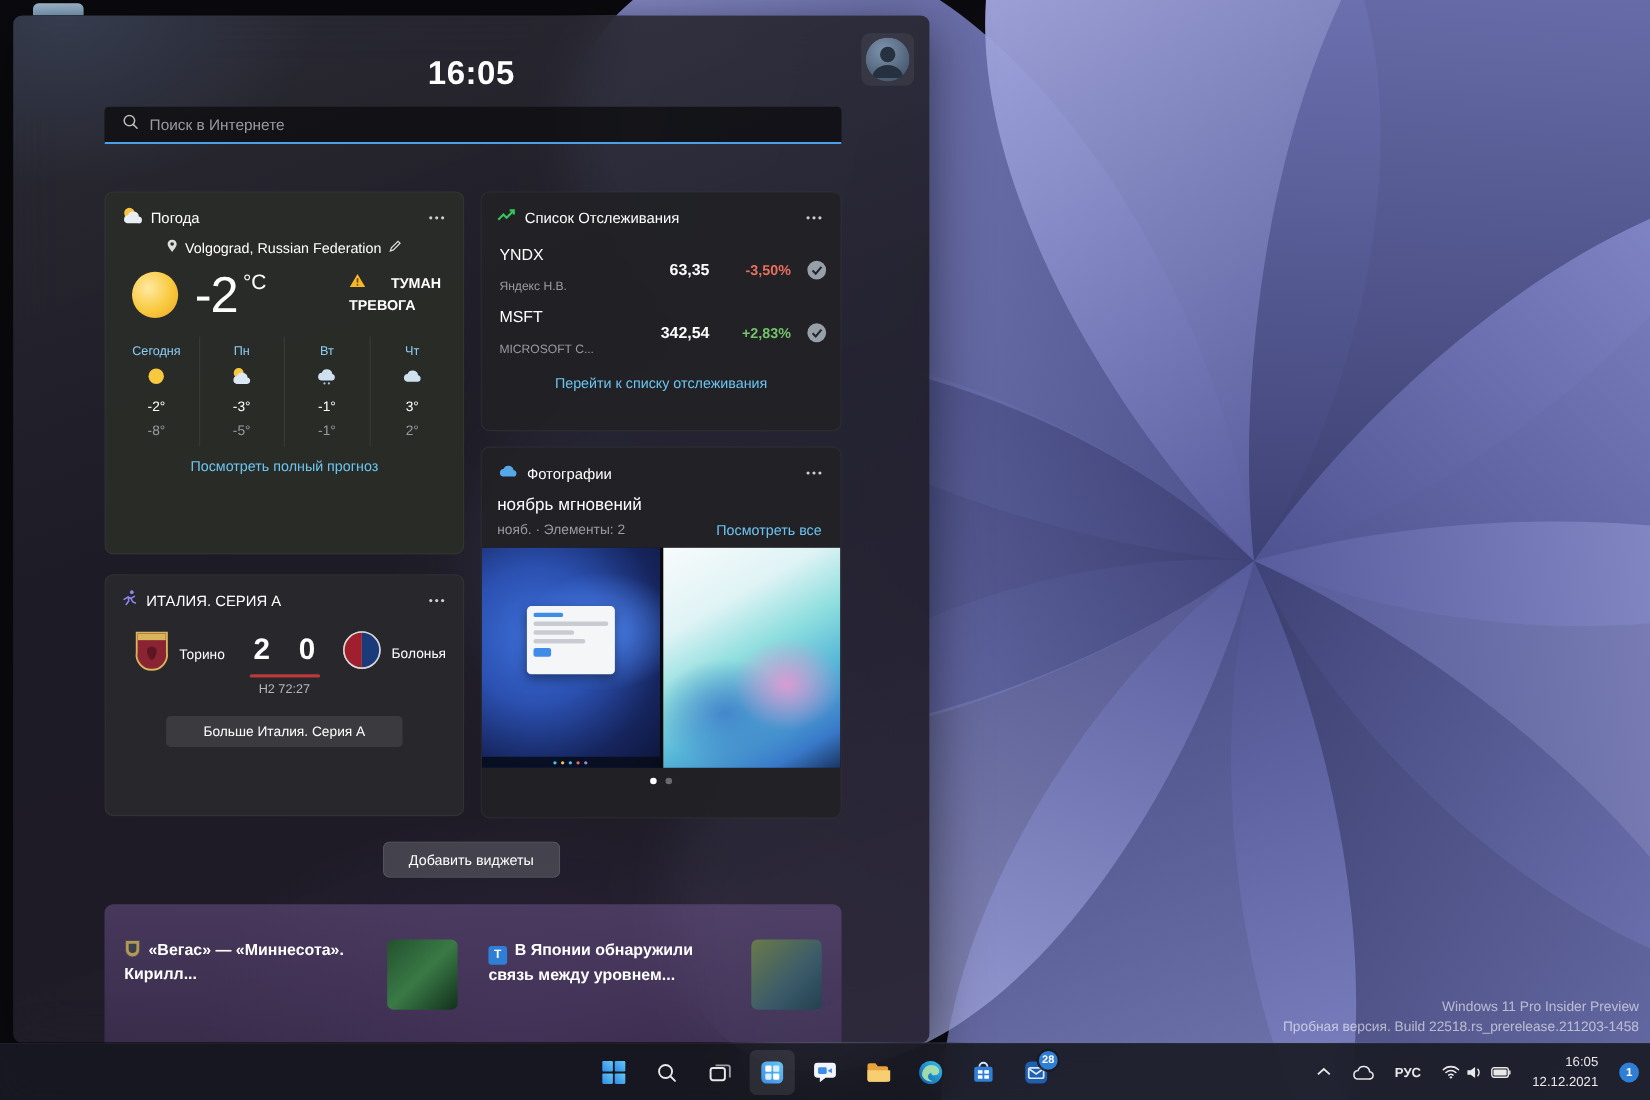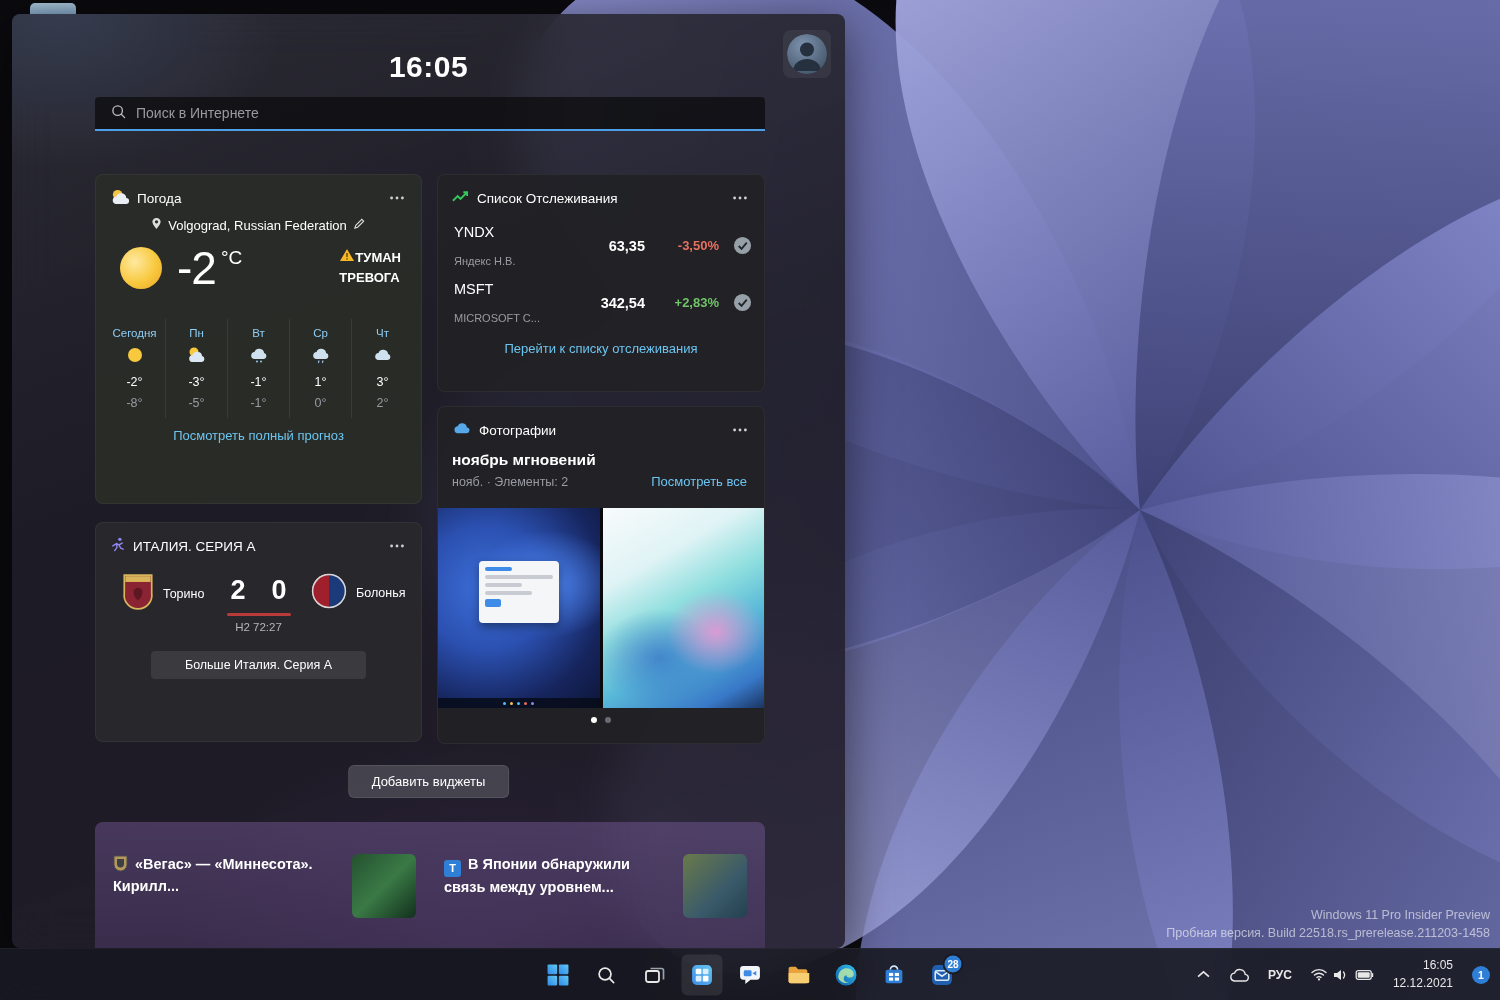--- a/index.html
+++ b/index.html
@@ -48,23 +48,23 @@
 
   
   .w-weather{height:330px;background:rgba(42,44,40,.93)}
   .location{display:flex;justify-content:center;align-items:center;gap:6px;font-size:13px}
   .current{display:flex;align-items:center;padding:12px 20px 4px 24px}
   .sun-big{width:42px;height:42px;border-radius:50%;
     background:radial-gradient(circle at 35% 35%,#ffe9a0,#f8c93f 55%,#eda426)}
   .temp-val{font-size:46px;font-weight:300;margin-left:15px;letter-spacing:-1px;line-height:1}
   .temp-unit{font-size:19px;margin:2px 0 0 5px;align-self:flex-start}
   .alert{margin-left:auto;font-size:13px;font-weight:700;line-height:1.55}
-  .alert-row1{display:flex;align-items:flex-end;gap:0}
+  .alert-row1{display:flex;align-items:flex-end;gap:22px}
   .alert-row2{padding-left:0}
-  .forecast{display:flex;margin:24px 8px 0}
+  .forecast{display:flex;margin:11px 8px 0}
   .fc-col{flex:1;display:flex;flex-direction:column;align-items:center;gap:7px;
     padding:8px 0;border-left:1px solid rgba(255,255,255,.08)}
   .fc-col:first-child{border-left:none}
   .fc-day{font-size:11.5px;color:#8ecdf5;white-space:nowrap}
   .fc-high{font-size:12.5px}
   .fc-low{font-size:12.5px;color:#9a9aa2}
 
   
   .w-sports{height:220px;margin-top:18px;background:rgba(40,40,45,.93)}
   .match{display:flex;align-items:flex-start;justify-content:space-between;padding:8px 26px 0}
@@ -86,22 +86,22 @@
   .stock-name{font-size:11px;color:#9a9aa2;margin-top:15px;white-space:nowrap;
     overflow:hidden;text-overflow:ellipsis;max-width:120px}
   .stock-price{width:80px;text-align:right;font-size:14.5px;font-weight:700}
   .stock-change{width:74px;text-align:right;font-size:13px;font-weight:600}
   .stock-change.down{color:#e8705f}
   .stock-change.up{color:#71c468}
   .stock-check{margin-left:14px;display:flex}
 
   
   .w-photos{height:338px;margin-top:14px;background:rgba(33,33,38,.93);overflow:hidden}
-  .photos-headline{font-size:15.5px;font-weight:700;padding:0 14px;margin-top:2px}
-  .photos-subrow{display:flex;align-items:flex-end;padding:5px 14px 19px;font-size:12.5px;color:#9a9aa2}
+  .photos-headline{font-size:15.5px;font-weight:400;padding:0 14px;margin-top:2px}
+  .photos-subrow{display:flex;align-items:flex-start;padding:5px 14px 9px;font-size:12.5px;color:#9a9aa2}
   .photos-subrow .widget-link{margin:0 3px 0 auto}
   .photo-strip{display:flex;gap:3px;height:200px;background:#0a0a0c}
   .photo{flex:1;position:relative;overflow:hidden;cursor:pointer}
   .photo.left{background:
     radial-gradient(120px 90px at 68% 38%,#4a80e8 0%,transparent 60%),
     radial-gradient(circle at 30% 40%,#3d6fd8 0%,#2b50b0 38%,#16255e 72%,#0d1538 100%)}
   .photo.right{background:
     radial-gradient(70px 60px at 70% 62%,rgba(238,150,210,.85),transparent 70%),
     radial-gradient(90px 70px at 35% 75%,rgba(60,120,200,.8),transparent 70%),
     linear-gradient(150deg,#f8fbfc 0%,#dff3f5 28%,#8edede 48%,#58b8d8 66%,#3878c8 88%,#1a3462 100%)}
@@ -317,32 +317,20 @@
                 <svg width="22" height="18" viewBox="0 0 22 18">
                   <path d="M6 13 a3.6 3.6 0 0 1 .5-7.1 a5 5 0 0 1 9.6 1.2 a3 3 0 0 1-.4 5.9 Z" fill="#cfe0ee"></path>
                   <circle cx="9" cy="15.6" r="1" fill="#9cc8f0"></circle>
                     <circle cx="13" cy="15.6" r="1" fill="#9cc8f0"></circle>
                 </svg>
               </span>
               <span class="fc-high">-1°</span>
               <span class="fc-low">-1°</span>
             </div>
             <div class="fc-col">
-              <span class="fc-day">Ср</span>
-              <span>
-                <svg width="22" height="18" viewBox="0 0 22 18">
-                  <path d="M6 13 a3.6 3.6 0 0 1 .5-7.1 a5 5 0 0 1 9.6 1.2 a3 3 0 0 1-.4 5.9 Z" fill="#cfe0ee"></path>
-                  <line x1="9" y1="14.5" x2="8.4" y2="16.8" stroke="#9cc8f0" stroke-width="1.2"></line>
-                  <line x1="13" y1="14.5" x2="12.4" y2="16.8" stroke="#9cc8f0" stroke-width="1.2"></line>
-                </svg>
-              </span>
-              <span class="fc-high">1°</span>
-              <span class="fc-low">0°</span>
-            </div>
-            <div class="fc-col">
               <span class="fc-day">Чт</span>
               <span>
                 <svg width="22" height="18" viewBox="0 0 22 18">
                   <path d="M6 14 a3.6 3.6 0 0 1 .5-7.1 a5 5 0 0 1 9.6 1.2 a3 3 0 0 1-.4 5.9 Z" fill="#cfe0ee"></path>
                 </svg>
               </span>
               <span class="fc-high">3°</span>
               <span class="fc-low">2°</span>
             </div>
           </div>

